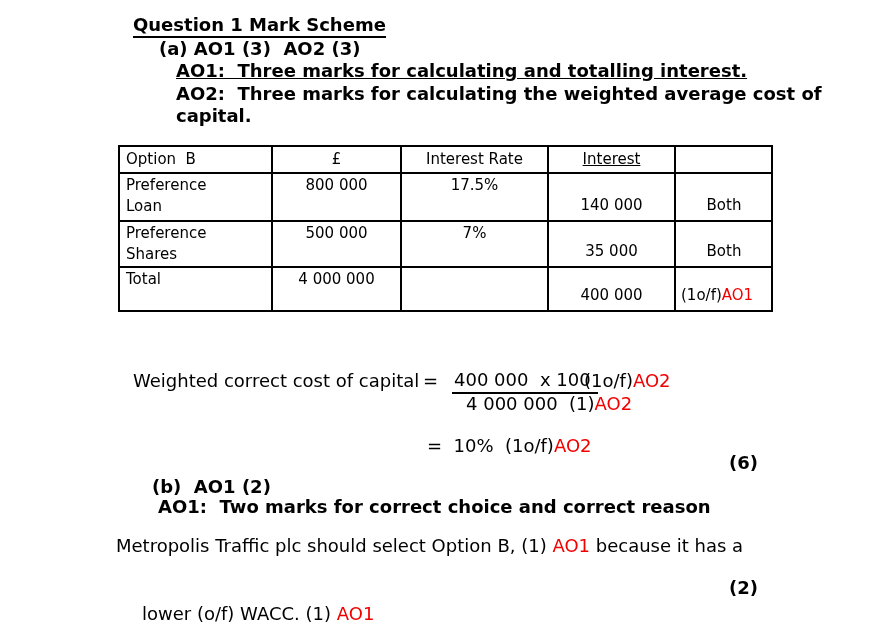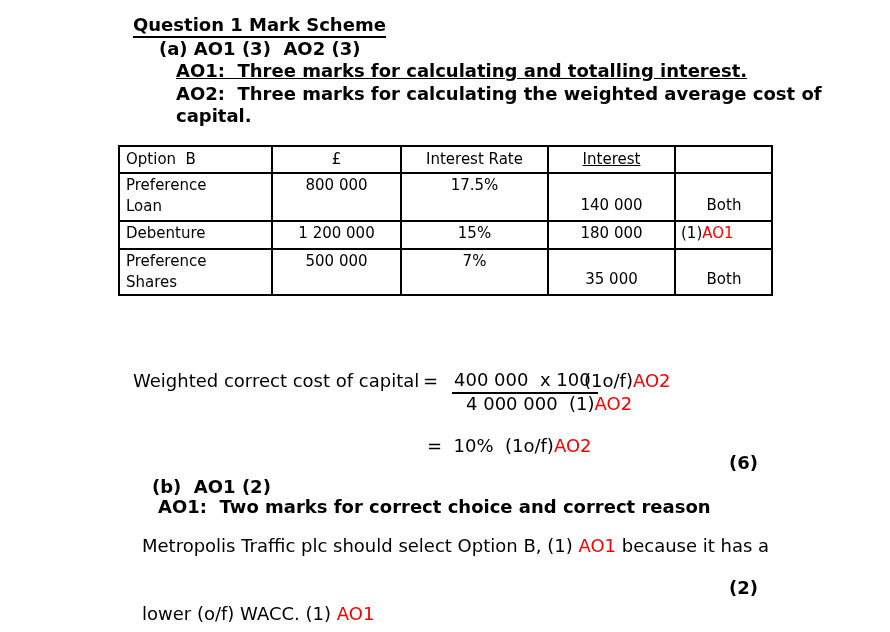--- a/index.html
+++ b/index.html
@@ -79,42 +79,42 @@
       </tr>
       <tr>
         <td class="c0">Preference
 Loan</td>
         <td class="c1">800 000</td>
         <td class="c2">17.5%</td>
         <td class="c3">140 000</td>
         <td class="c4 both">Both</td>
       </tr>
       <tr>
-        <td class="c0">Debenture</td>
-        <td class="c1">1 200 000</td>
-        <td class="c2">15%</td>
-        <td class="c3">180 000</td>
-        <td class="c4">(1)<span class="red">AO1</span></td>
-      </tr>
-      <tr>
         <td class="c0">Preference
 Shares</td>
         <td class="c1">500 000</td>
         <td class="c2">7%</td>
         <td class="c3">35 000</td>
         <td class="c4 both">Both</td>
+      </tr>
+      <tr>
+        <td class="c0">Total</td>
+        <td class="c1">4 000 000</td>
+        <td class="c2"></td>
+        <td class="c3">400 000</td>
+        <td class="c4">(1o/f)<span class="red">AO1</span></td>
       </tr>
     </tbody>
 </table>
 
 <div class="line" style="left:133px; top:371px;">Weighted correct cost of capital</div>
 <div class="line" style="left:423px; top:371px;">=</div>
 <div class="line" style="left:452px; top:370px;"><span class="numerator">400 000  x 100</span></div>
 <div class="line" style="left:584px; top:371px;text-align:right;">(1o/f)<span class="red">AO2</span></div>
 <div class="line" style="left:466px; top:394px;">4 000 000  (1)<span class="red">AO2</span></div>
 <div class="line" style="left:427px; top:436px;">=  10%  (1o/f)<span class="red">AO2</span></div>
 <div class="line bold" style="left:729px; top:453px;">(6)</div>
 
 <div class="line bold" style="left:152px; top:477px;">(b)  AO1 (2)</div>
 <div class="line bold" style="left:158px; top:497px;">AO1:  Two marks for correct choice and correct reason</div>
-<div class="line" style="left:142px; top:536px;">Metropolis Traffic plc should select Option B, (1) <span class="red">AO1</span> because it has a</div>
+<div class="line" style="left:116px; top:536px;">Metropolis Traffic plc should select Option B, (1) <span class="red">AO1</span> because it has a</div>
 <div class="line" style="left:142px; top:556px;margin-top:48px;">lower (o/f) WACC. (1) <span class="red">AO1</span></div>
 <div class="line bold" style="left:729px; top:578px;">(2)</div>
 
 </body></html>

